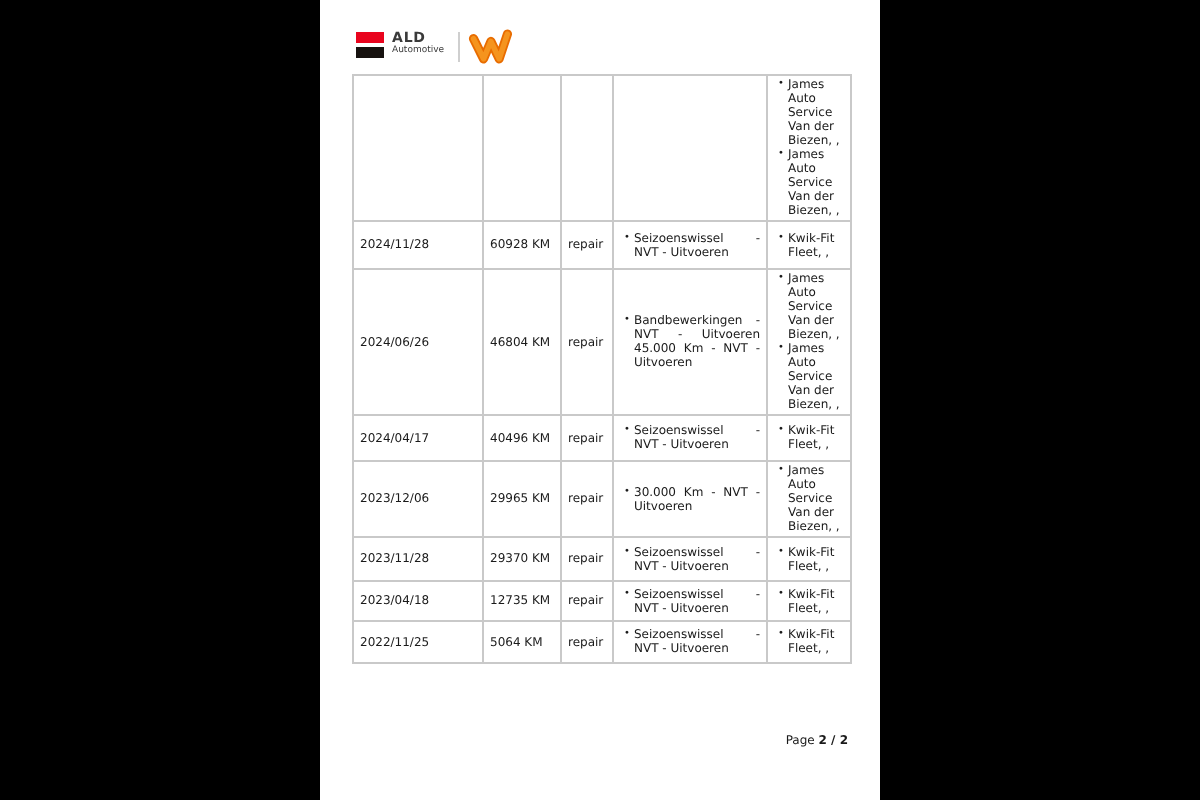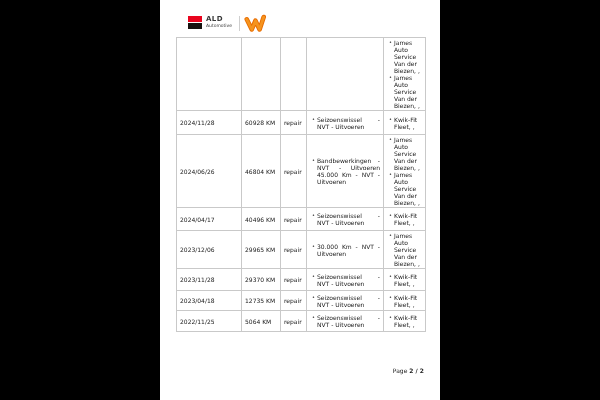--- a/index.html
+++ b/index.html
@@ -6,21 +6,21 @@
   body{
     width:600px;height:400px;position:relative;overflow:hidden;
     background:#000;
     font-family:"DejaVu Sans", sans-serif;
   }
   .paper{
     position:absolute;left:160px;top:0;width:280px;height:400px;
     background:#fff;
   }
   
-  .brand-row{position:absolute;left:28px;top:12px;height:22px;display:flex;align-items:flex-start;}
+  .brand-row{position:absolute;left:18px;top:12px;height:22px;display:flex;align-items:flex-start;}
   .sg-square{
     width:14px;height:13px;margin-top:4px;
     background:linear-gradient(180deg,#e9041e 0 44%, #ffffff 44% 56%, #17120f 56% 100%);
   }
   .brand-text{margin-left:4px;margin-top:4px;color:#3a3a3a;}
   .brand-name{font-size:7px;font-weight:bold;letter-spacing:0.4px;line-height:7px;}
   .brand-sub{font-size:4.5px;line-height:5px;}
   .logo-divider{width:1px;height:15px;background:#cfcfcf;margin:4px 0 0 7px;}
   .partner-logo{margin-left:4px;margin-top:0;}
   

